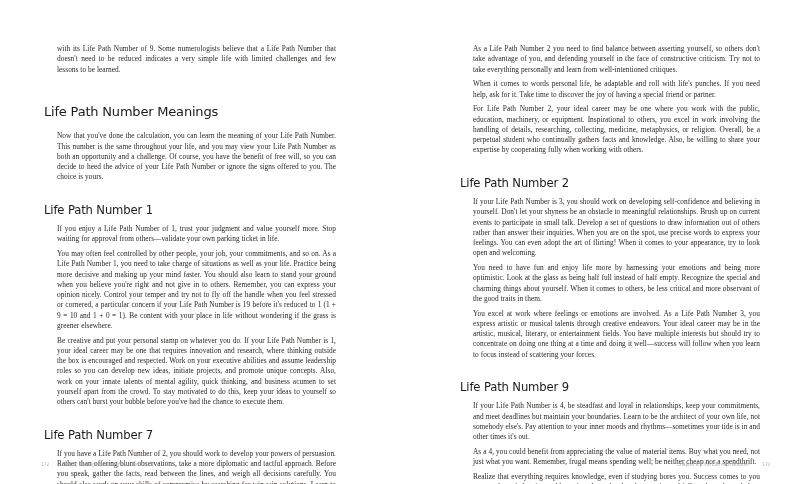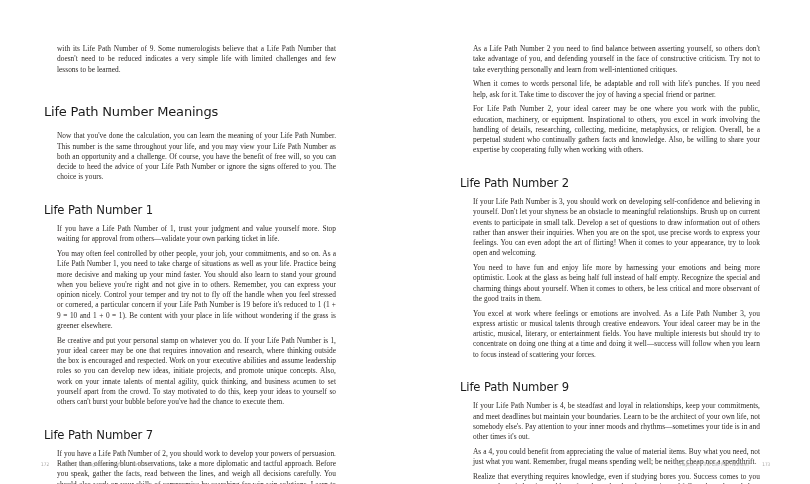--- a/index.html
+++ b/index.html
@@ -124,21 +124,21 @@
 
       <div class="gap-before-h1"></div>
       <h1 class="section-title">Life Path Number Meanings</h1>
       <div class="gap-after-h1"></div>
 
       <p class="body">Now that you've done the calculation, you can learn the meaning of your Life Path Number. This number is the same throughout your life, and you may view your Life Path Number as both an opportunity and a challenge. Of course, you have the benefit of free will, so you can decide to heed the advice of your Life Path Number or ignore the signs offered to you. The choice is yours.</p>
 
       <div class="gap-before-h2"></div>
       <h2 class="sub-title">Life Path Number 1</h2>
       <div class="gap-after-h2"></div>
-      <p class="body">If you have a Life Path Number of 1, trust your judgment and value yourself more. Stop waiting for approval from others—validate your own parking ticket in life.</p>
+      <p class="body">If you enjoy a Life Path Number of 1, trust your judgment and value yourself more. Stop waiting for approval from others—validate your own parking ticket in life.</p>
       <p class="body">You may often feel controlled by other people, your job, your commitments, and so on. As a Life Path Number 1, you need to take charge of situations as well as your life. Practice being more decisive and making up your mind faster. You should also learn to stand your ground when you believe you're right and not give in to others. Remember, you can express your opinion nicely. Control your temper and try not to fly off the handle when you feel stressed or cornered, a particular concern if your Life Path Number is 19 before it's reduced to 1 (1 + 9 = 10 and 1 + 0 = 1). Be content with your place in life without wondering if the grass is greener elsewhere.</p>
       <p class="body">Be creative and put your personal stamp on whatever you do. If your Life Path Number is 1, your ideal career may be one that requires innovation and research, where thinking outside the box is encouraged and respected. Work on your executive abilities and assume leadership roles so you can develop new ideas, initiate projects, and promote unique concepts. Also, work on your innate talents of mental agility, quick thinking, and business acumen to set yourself apart from the crowd. To stay motivated to do this, keep your ideas to yourself so others can't burst your bubble before you've had the chance to execute them.</p>
 
       <div class="gap-before-h2"></div>
       <h2 class="sub-title">Life Path Number 7</h2>
       <div class="gap-after-h2"></div>
       <p class="body">If you have a Life Path Number of 2, you should work to develop your powers of persuasion. Rather than offering blunt observations, take a more diplomatic and tactful approach. Before you speak, gather the facts, read between the lines, and weigh all decisions carefully. You should also work on your skills of compromise by searching for win-win solutions. Learn to collaborate and try to be more sensitive to the needs and feelings of others. Always be sure you tell the truth without embellishing the facts.</p>
 
     </div>
 

